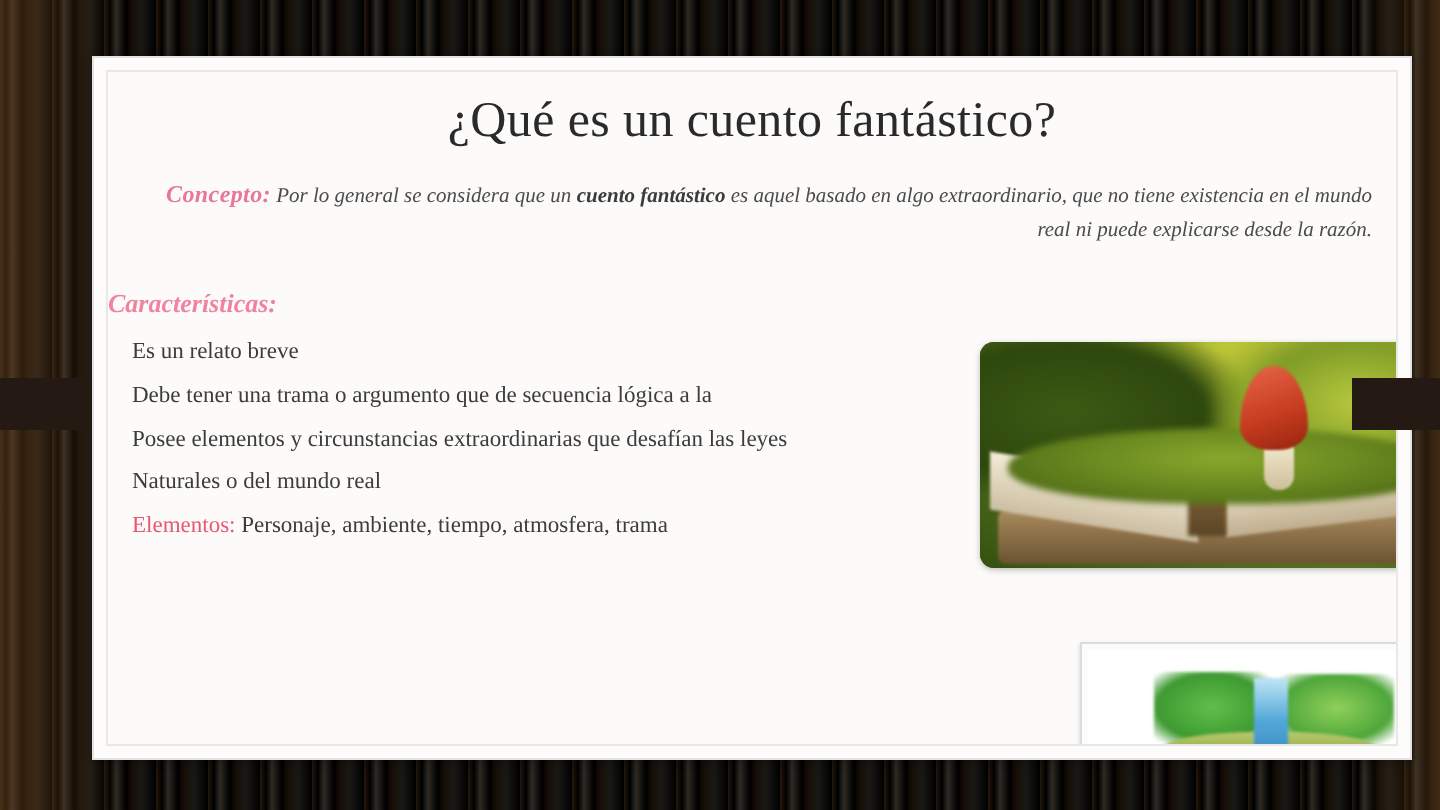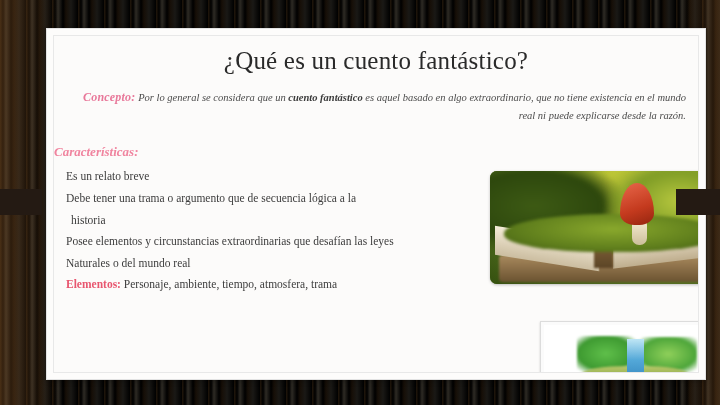--- a/index.html
+++ b/index.html
@@ -104,21 +104,21 @@
   }
   .bullets li.indent{ padding-left:5px; }
 
   .elementos-row{
     margin:2px 0 0 12px;
     font-size:11.5px;
     color:#3c3c3c;
   }
   .lbl-elementos{
     color:#e8566f;
-    font-weight:bold;
+    font-weight:normal;
   }
 
   
   .img-forest{
     position:absolute;
     left:436px; top:135px;
     width:236px; height:113px;
     border-radius:7px;
     overflow:hidden;
     box-shadow:0 1px 3px rgba(0,0,0,0.25);
@@ -259,21 +259,20 @@
 
       <div class="concept-block">
         <span class="lbl-concepto">Concepto:</span><span> Por lo general se considera que un </span><span class="bold-ital">cuento fantástico</span><span> es aquel basado en algo extraordinario, que no tiene existencia en el mundo real ni puede explicarse desde la razón.</span>
       </div>
 
       <div class="caracteristicas">Características:</div>
 
       <ul class="bullets">
         <li>Es un relato breve</li>
         <li>Debe tener una trama o argumento que de secuencia lógica a la</li>
-        <li class="indent"> historia</li>
         <li>Posee elementos y circunstancias extraordinarias que desafían las leyes</li>
         <li>Naturales o del mundo real</li>
       </ul>
 
       <div class="elementos-row">
         <span class="lbl-elementos">Elementos:</span><span> Personaje, ambiente, tiempo, atmosfera, trama</span>
       </div>
 
       <div class="img-forest">
         <div class="sky"></div>

